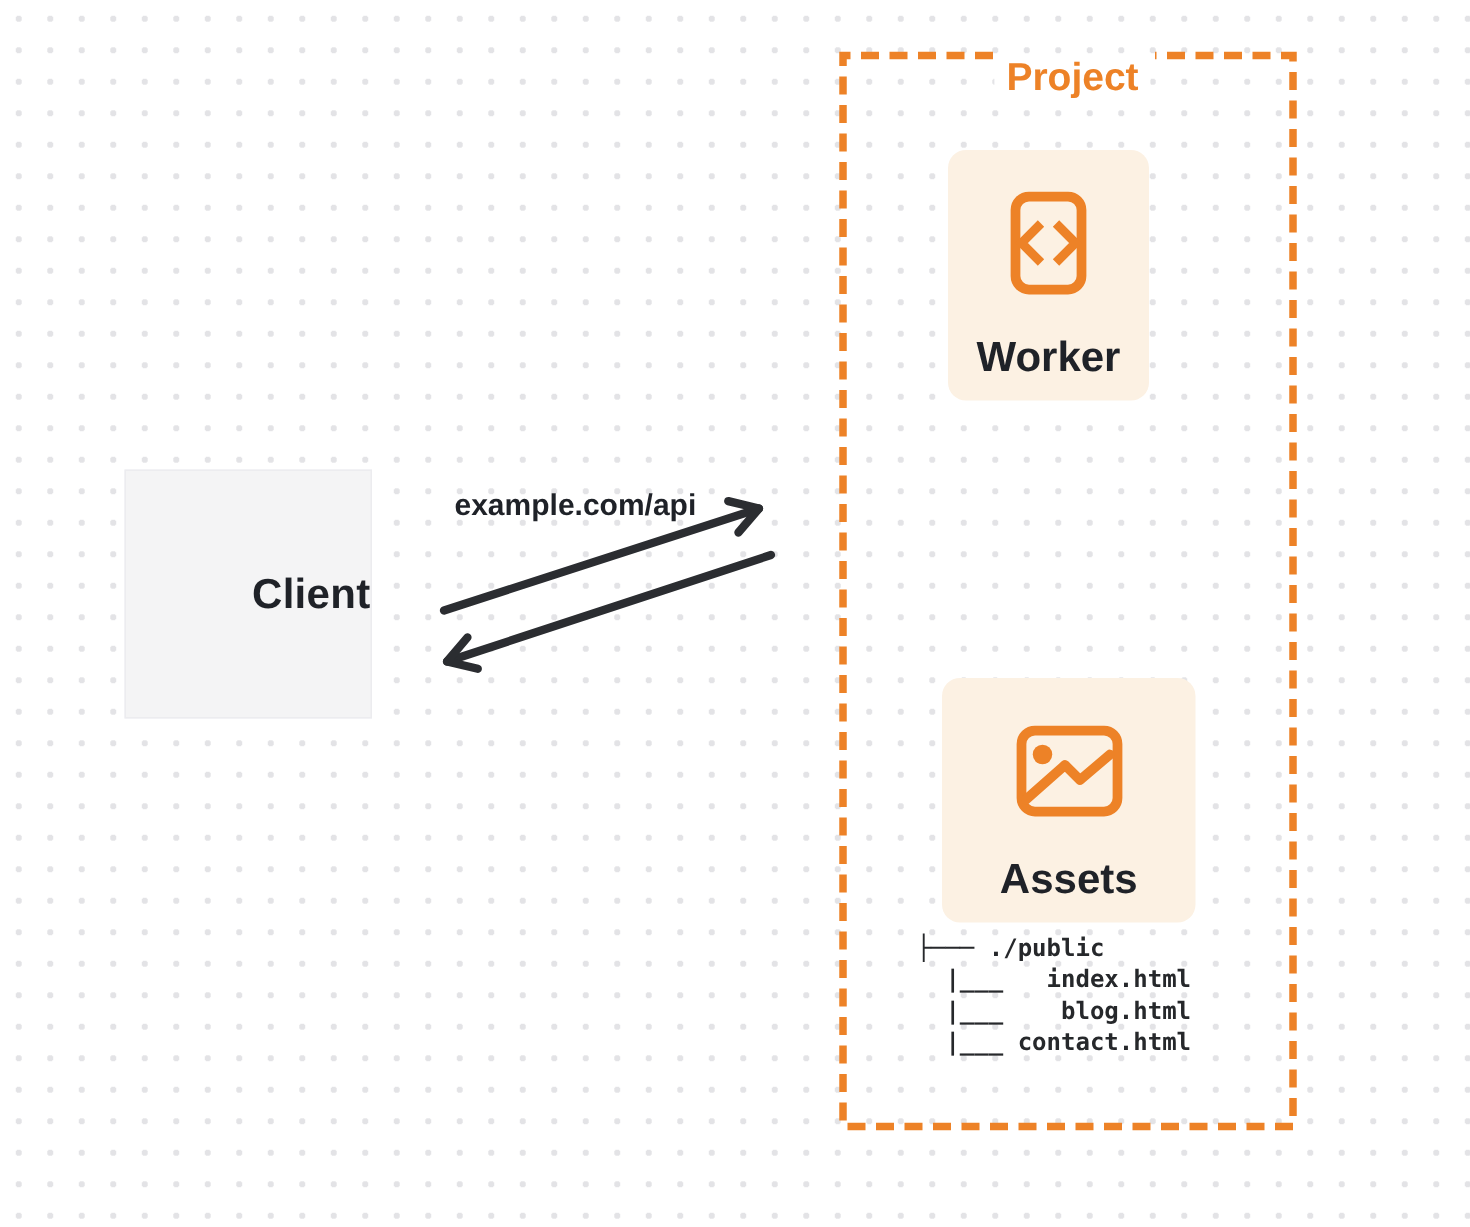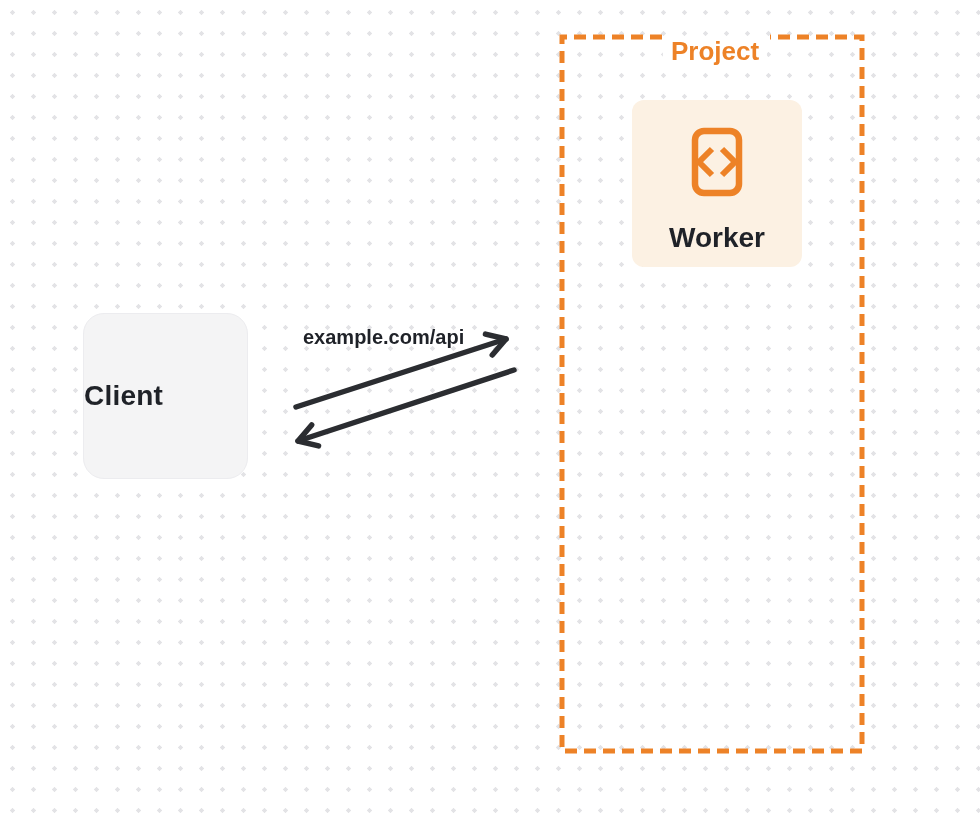--- a/index.html
+++ b/index.html
@@ -55,24 +55,24 @@
     padding:0 8px;
     line-height:30px;
     white-space:nowrap;
   }
   .client-box{
     position:absolute;
     left:83px; top:313px;
     width:165px; height:166px;
     background:var(--client-bg);
     border:1px solid #ECECEF;
-    border-radius:21px;
+    border-radius:0;
     display:flex;
     align-items:center;
-    justify-content:flex-start;
+    justify-content:flex-end;
   }
   .node-label{
     font-size:28px;
     font-weight:700;
     color:var(--text-dark);
     letter-spacing:0.2px;
   }
   .request-label{
     position:absolute;
     left:303px; top:286px;
@@ -82,21 +82,21 @@
     white-space:nowrap;
     margin-top:40px;
   }
   .card{
     position:absolute;
     background:var(--card-bg);
     border-radius:12px;
   }
   .worker-card{
     left:632px; top:100px;
-    width:170px; height:167px;
+    width:134px; height:167px;
   }
   .assets-card{
     left:628px; top:452px;
     width:169px; height:163px;
   }
   .card .icon{
     position:absolute;
     left:50%;
     transform:translateX(-50%);
   }
@@ -156,15 +156,27 @@
 
   <div class="card worker-card">
     <svg class="icon" width="52" height="70" viewBox="0 0 52 70">
       <rect x="4" y="4" width="44" height="62" rx="9" class="icon-stroke" stroke-width="6.5"></rect>
       <path d="M21 22 L8 35 L21 48" class="icon-stroke" stroke-width="6" stroke-linejoin="miter"></path>
       <path d="M31 22 L44 35 L31 48" class="icon-stroke" stroke-width="6" stroke-linejoin="miter"></path>
     </svg>
     <span class="card-label">Worker</span>
   </div>
 
+  <div class="card assets-card">
+    <svg class="icon" width="72" height="62" viewBox="0 0 72 62">
+      <rect x="4" y="4" width="64" height="54" rx="9" class="icon-stroke" stroke-width="6.5"></rect>
+      <circle cx="18" cy="20" r="6.5" class="icon-fill"></circle>
+      <path d="M7 50 L33 27 L43 37 L63 20" class="icon-stroke" stroke-width="6.5" stroke-linecap="round" stroke-linejoin="round"></path>
+    </svg>
+    <span class="card-label">Assets</span>
+  </div>
 
+  <pre class="file-tree">├─── ./public
+  |___   index.html
+  |___    blog.html
+  |___ contact.html</pre>
 
 </div>
 
 </body></html>

